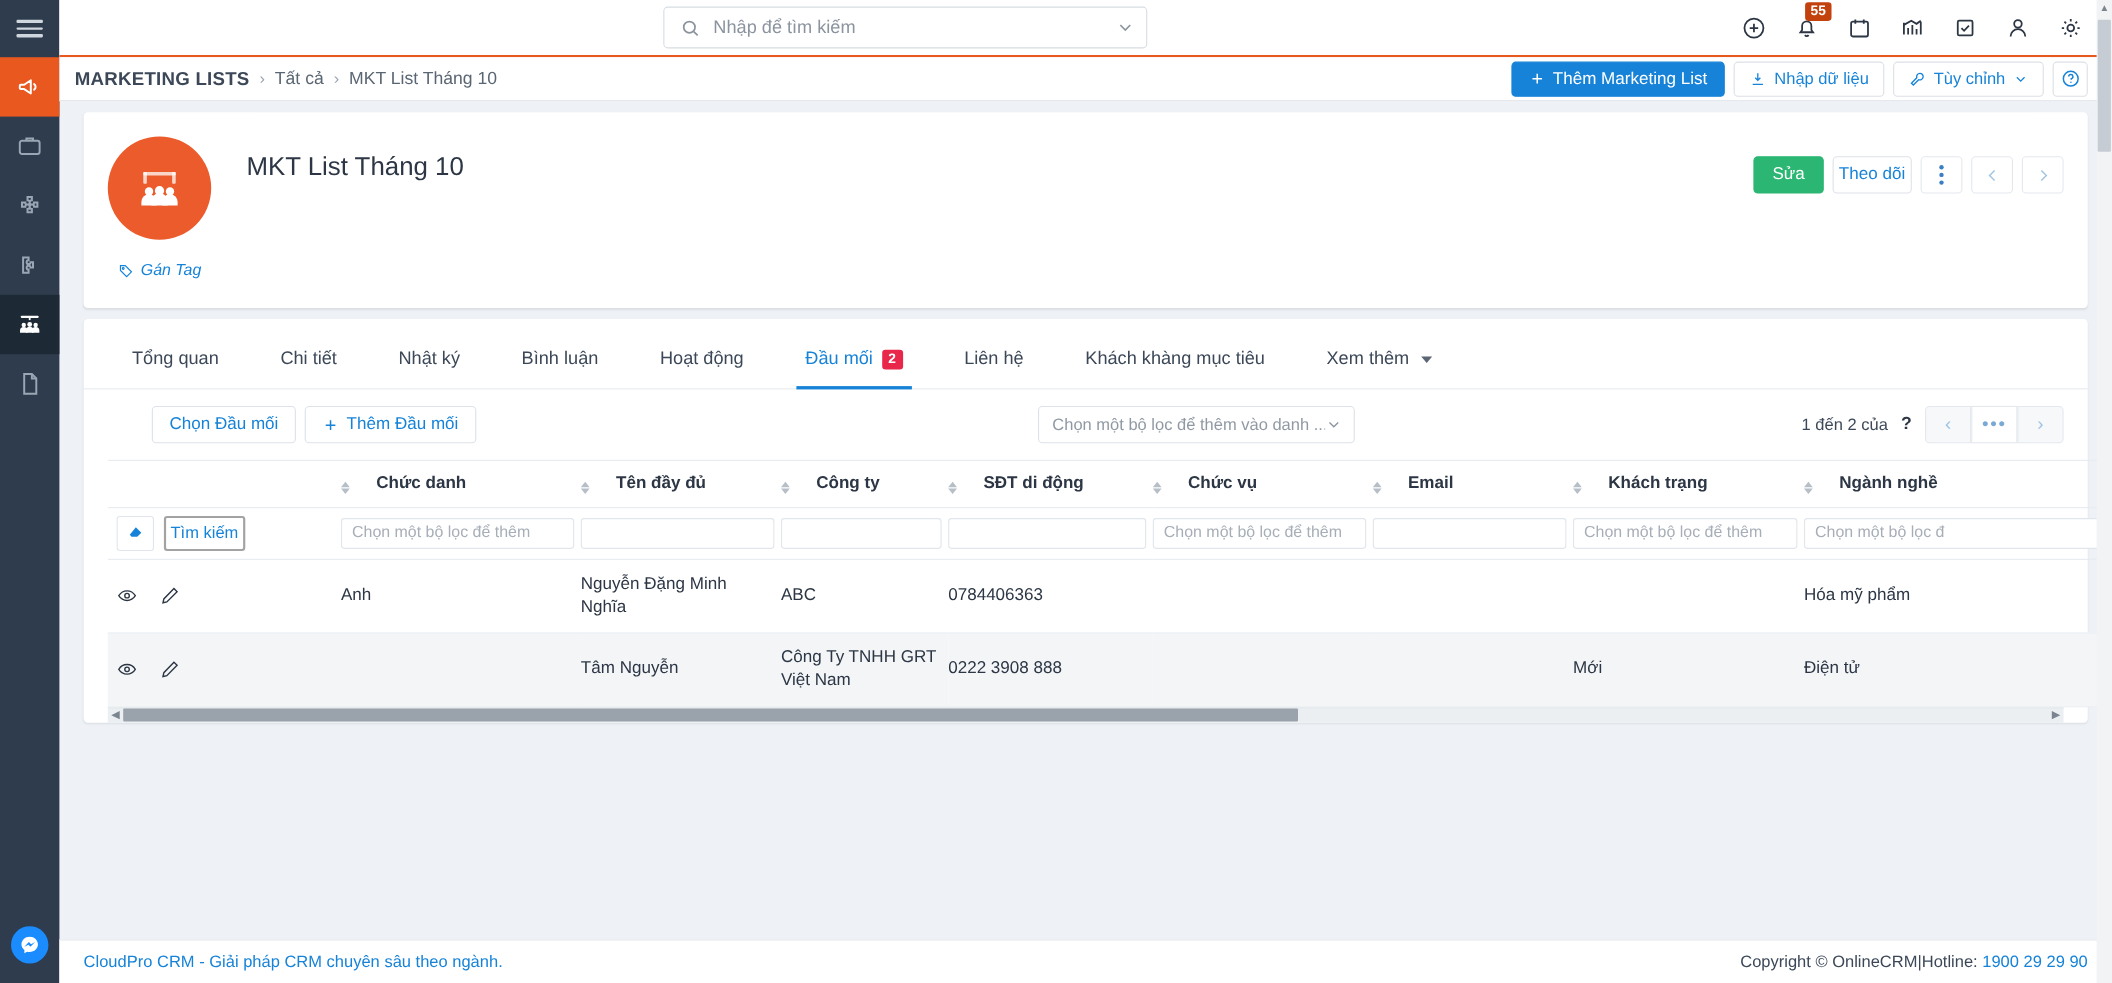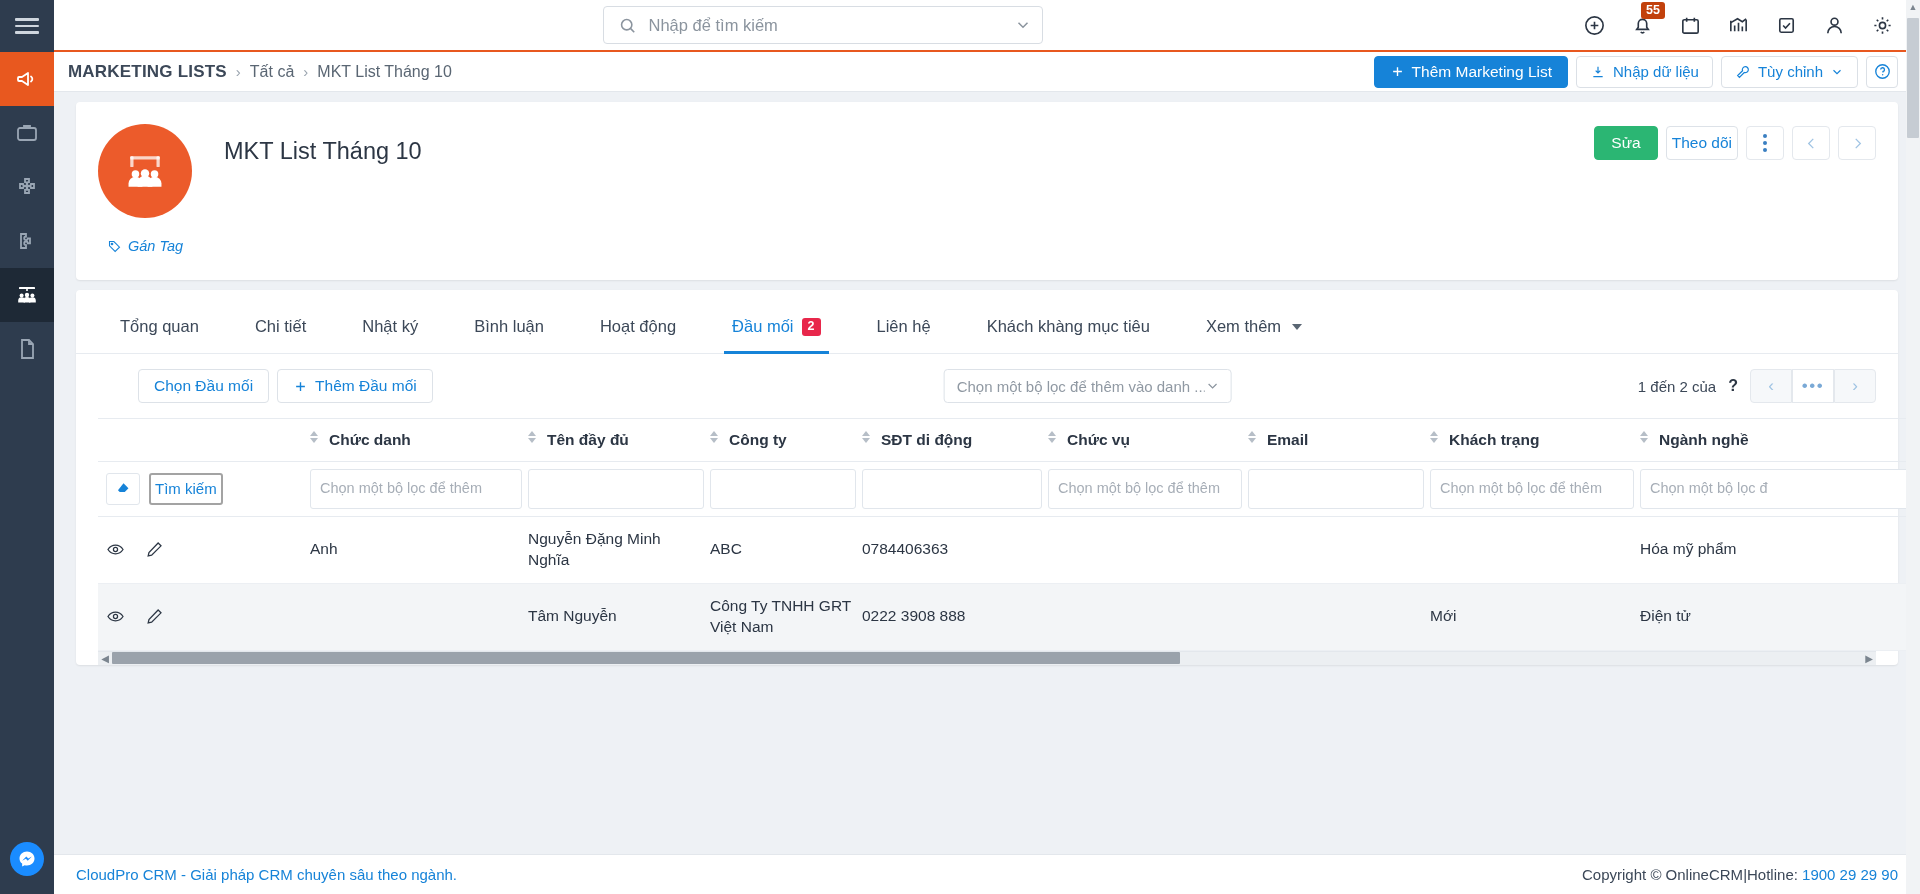--- a/index.html
+++ b/index.html
@@ -85,21 +85,21 @@
 
   
   .rec { height: 178px; position: relative; padding: 22px 22px 0 22px; display: flex; }
   .avatar {
     width: 94px; height: 94px; border-radius: 50%; background: #ec5b2b;
     display: flex; align-items: center; justify-content: center; flex: 0 0 94px;
   }
   .rec-left { display: flex; flex-direction: column; align-items: center; }
   .gantag { margin-top: 20px; display: flex; align-items: center; gap: 6px; color: #1683d8; font-size: 14.5px; cursor: pointer; font-style: italic; }
   .rec-title { margin-left: 32px; font-size: 23.5px; color: #2c3644; margin-top: 14px; }
-  .rec-actions { position: absolute; right: 22px; top: 24px; display: flex; gap: 8px; }
+  .rec-actions { position: absolute; right: 22px; top: 40px; display: flex; gap: 8px; }
   .btn-green { background: #2bb673; border: 1px solid #2bb673; color: #fff; height: 34px; padding: 0 16px; font-size: 15.5px; }
   .btn-outline { background: #fff; border: 1px solid #dde2e8; color: #1683d8; height: 34px; padding: 0 5px; font-size: 15.5px; }
   .btn-sq { background: #fff; border: 1px solid #e4e8ed; color: #a9c8e4; height: 34px; width: 38px; justify-content: center; padding: 0; font-size: 17px; }
   .kebab { display: flex; flex-direction: column; gap: 2.5px; align-items: center; }
   .kebab i { width: 4.5px; height: 4.5px; border-radius: 50%; background: #3a7fc1; display: block; }
 
   
   .tabs { margin-top: 10px; height: 54px; display: flex; align-items: center; padding: 0 22px;
           border-bottom: 1px solid #e7ebf0; gap: 12px; }
   .tab { height: 54px; display: flex; align-items: center; gap: 8px; padding: 0 22px;
@@ -131,27 +131,27 @@
   .pbtn:last-child { border-radius: 0 4px 4px 0; }
 
   
   .tablewrap { padding: 0 22px; position: relative; }
   table { border-collapse: collapse; width: 1862px; table-layout: fixed; }
   thead th {
     text-align: left; font-size: 15.5px; color: #2c3644; font-weight: bold;
     padding: 12px 0 12px 0; border-top: 1px solid #e7ebf0; border-bottom: 1px solid #e7ebf0;
     vertical-align: middle; white-space: nowrap;
   }
-  th .hd { display: flex; align-items: flex-start; gap: 11px; }
+  th .hd { display: flex; align-items: flex-end; gap: 24px; }
   .sorticon { display: inline-flex; flex-direction: column; gap: 1.5px; }
   .sorticon i { display: block; width: 0; height: 0; border-left: 4.5px solid transparent; border-right: 4.5px solid transparent; }
   .sorticon i.up { border-bottom: 5px solid #b6bec7; }
   .sorticon i.dn { border-top: 5px solid #b6bec7; }
   .filterrow td { padding: 7px 6px 7px 0; border-bottom: 1px solid #e7ebf0; }
-  .finput { height: 40px; width: 100%; border: 1px solid #e1e6ec; border-radius: 3px;
+  .finput { height: 28px; width: 100%; border: 1px solid #e1e6ec; border-radius: 3px;
             display: flex; align-items: center; padding: 0 9px; color: #a7aeb7; font-size: 14.5px;
             background: #fff; overflow: hidden; white-space: nowrap; text-align: right; }
   .erase { width: 34px; height: 32px; border: 1px solid #e1e6ec; border-radius: 3px; background:#fff;
            display: flex; align-items: center; justify-content: center; cursor: pointer; }
   .searchbtn { height: 32px; border: 2px solid #a3a3a3; border-radius: 3px; background: #fff;
                color: #1683d8; font-size: 15px; display: flex; align-items: center;
                justify-content: center; padding: 0 4px; cursor: pointer; }
   .actcell { display: flex; align-items: center; gap: 20px; padding-left: 8px; }
   tbody td { font-size: 15.5px; color: #2c3644; padding: 12px 8px 12px 0; vertical-align: middle; line-height: 1.35; }
   tbody tr.alt { background: #f3f5f7; }

